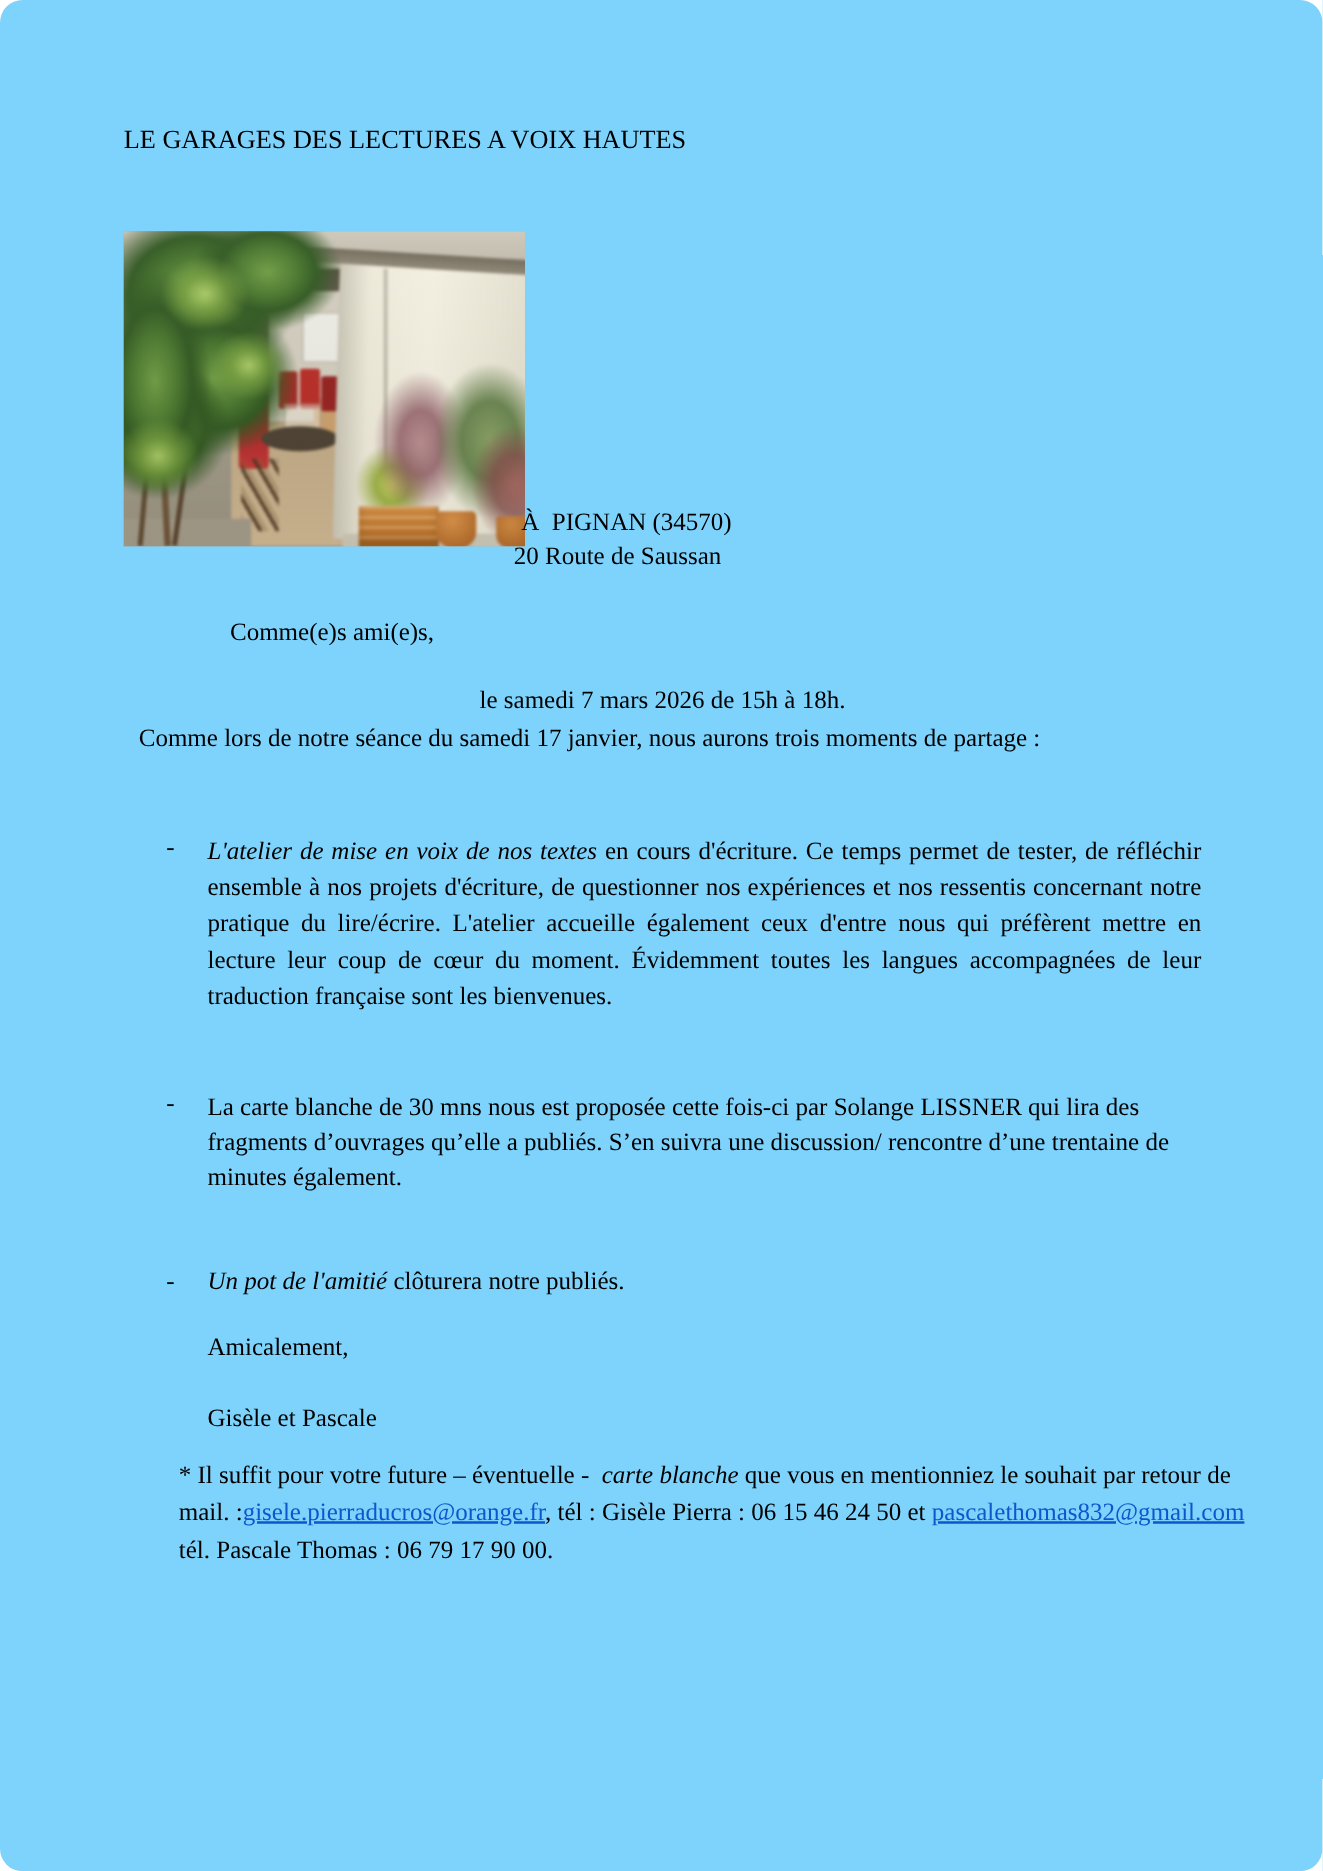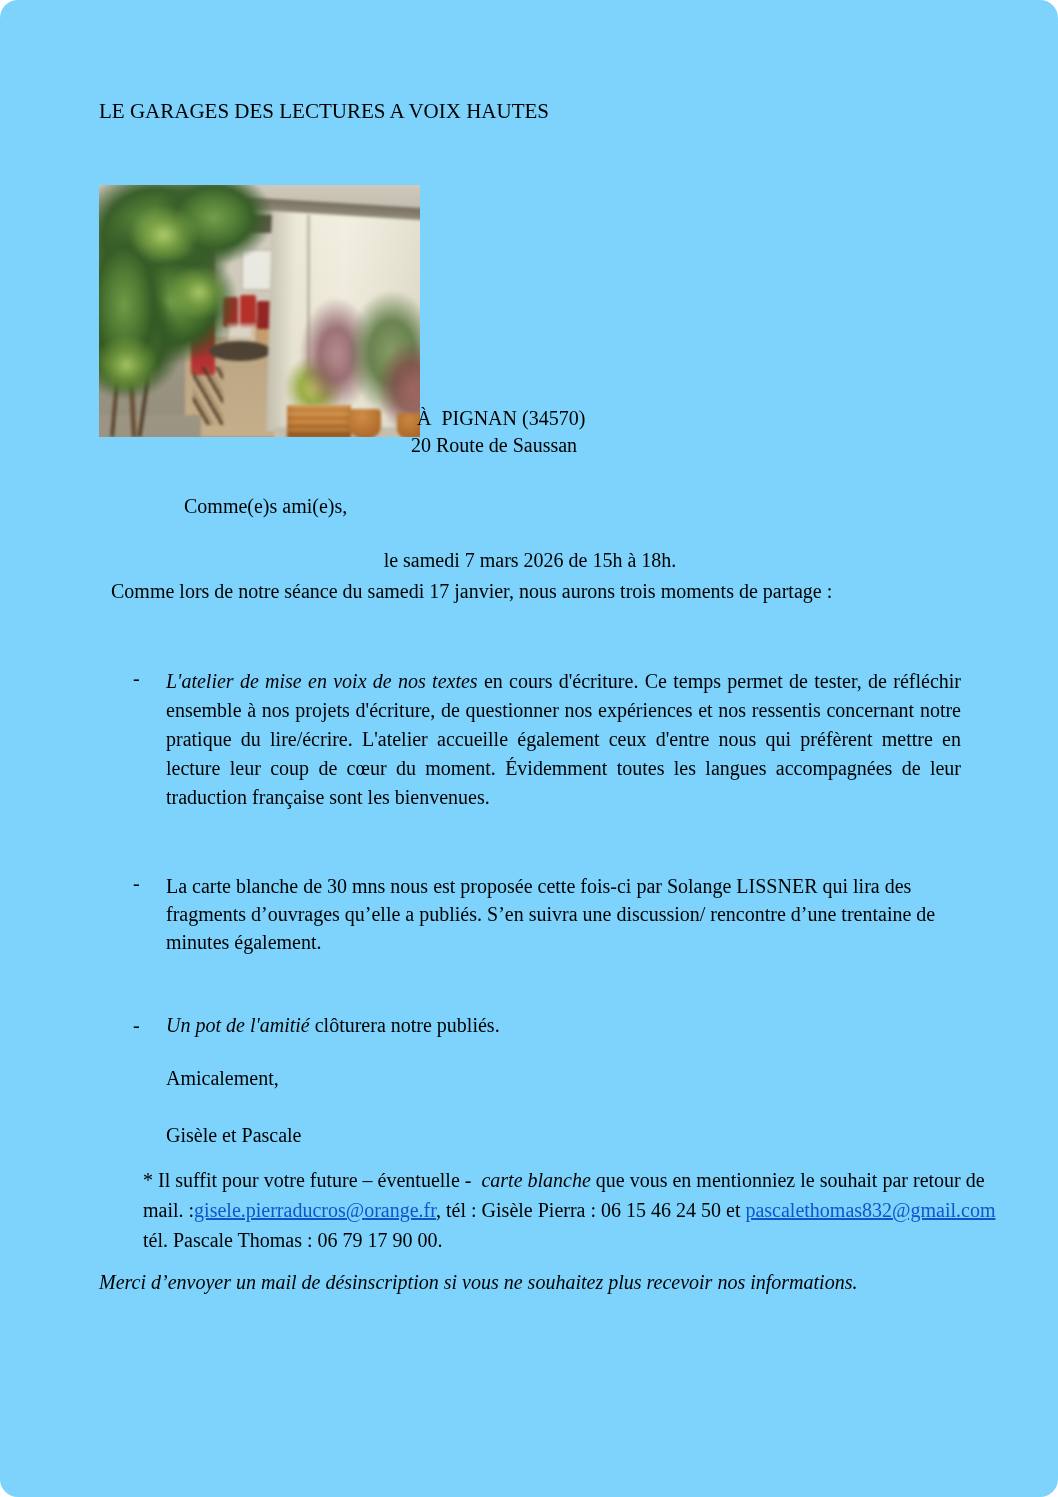--- a/index.html
+++ b/index.html
@@ -150,15 +150,14 @@
   <div class="abs bullet b3">
     <span class="dash">-</span>
     <div class="btext"><span class="it">Un pot de l'amitié</span><span> clôturera notre publiés.</span></div>
   </div>
 
   <div class="abs closing">Amicalement,</div>
   <div class="abs signature">Gisèle et Pascale</div>
 
   <div class="abs note"><span>* Il suffit pour votre future – éventuelle -  </span><span class="it">carte blanche</span><span> que vous en mentionniez le souhait par retour de mail. :</span><a class="maillink" href="#">gisele.pierraducros@orange.fr</a><span>, tél : Gisèle Pierra : 06 15 46 24 50 et </span><a class="maillink" href="#">pascalethomas832@gmail.com</a><span>  tél. Pascale Thomas : 06 79 17 90 00.</span></div>
 
-  <div class="abs unsub">Merci d’envoyer un mail de désinscription si vous ne souhaitez plus recevoir nos informations.</div>
 
 </div>
 
 </body></html>

